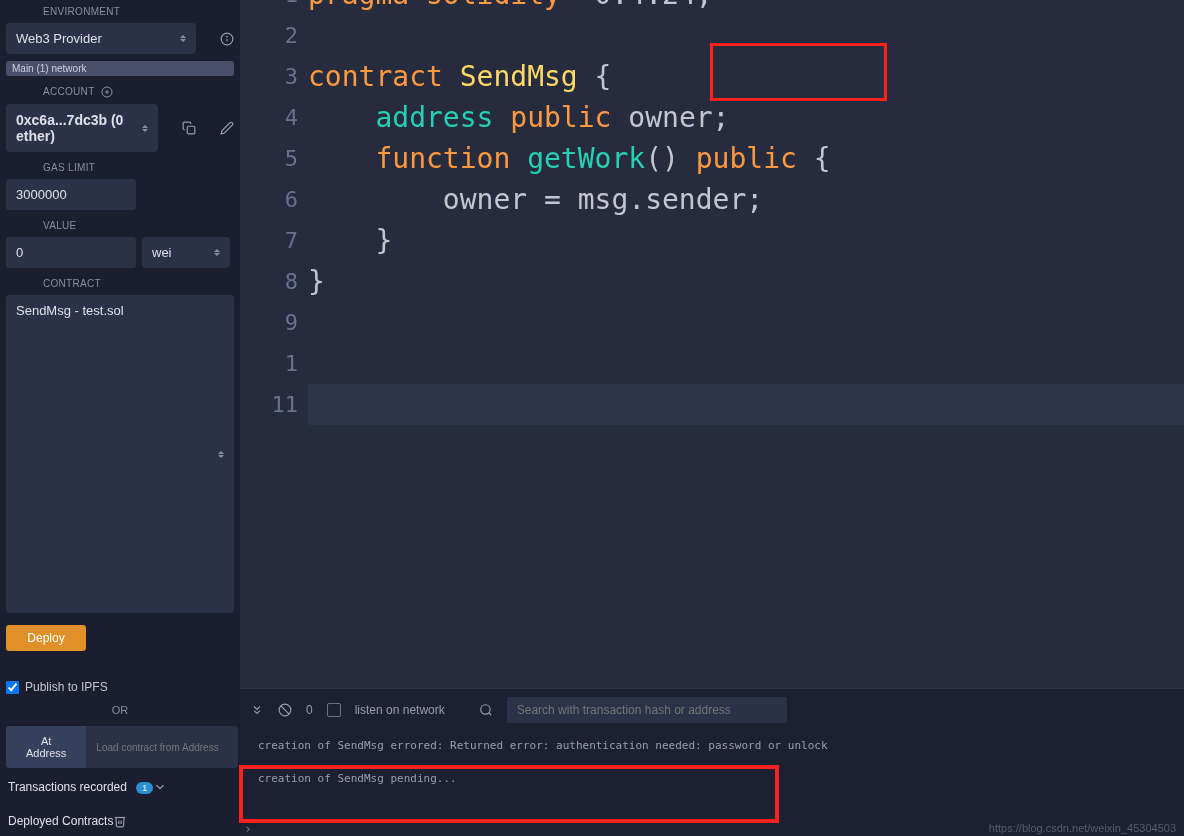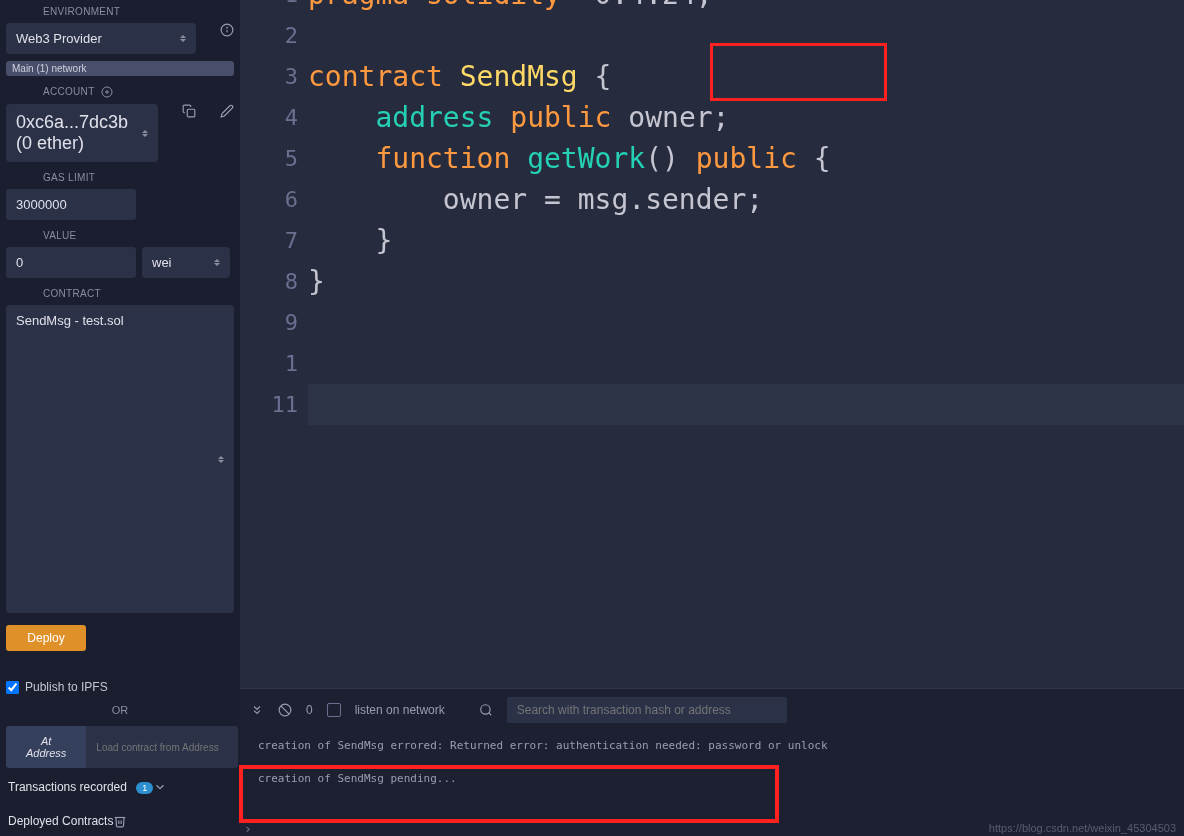--- a/index.html
+++ b/index.html
@@ -23,31 +23,31 @@
 }
 .label-text {
   font-size: 10px;
   color: #8b8da0;
   text-transform: uppercase;
   margin-top: 6px;
   margin-bottom: 2px;
   letter-spacing: 0.3px;
   padding-left: 37px;
 }
-.select-row { display: flex; gap: 24px; }
+.select-row { display: flex; align-items: center; gap: 24px; }
 .select-box {
   flex: 1;
   background: #2b3247;
   border-radius: 4px;
   padding: 8px 24px 8px 10px;
   font-size: 13px;
   color: #e0e0ea;
   position: relative;
 }
-.select-box.small { font-size: 18px; }
+.select-box.small { font-size: 14px; font-weight: bold; }
 .chevrons {
   position: absolute;
   right: 6px;
   top: 50%;
   transform: translateY(-50%);
   width: 10px;
   height: 14px;
   display: flex;
   flex-direction: column;
   justify-content: center;
@@ -115,21 +115,20 @@
   margin: 6px 0;
 }
 .addr-row { display: flex; }
 .addr-btn {
   background: #35415c;
   color: #e0e0ea;
   border: none;
   padding: 9px 20px;
   font-size: 11px;
   border-radius: 3px 0 0 3px;
-  font-style: italic;
 }
 .addr-input {
   flex: 1;
   background: #2b3247;
   border: none;
   padding: 9px 10px;
   color: #7b7d90;
   font-size: 10px;
   border-radius: 0 3px 3px 0;
 }

